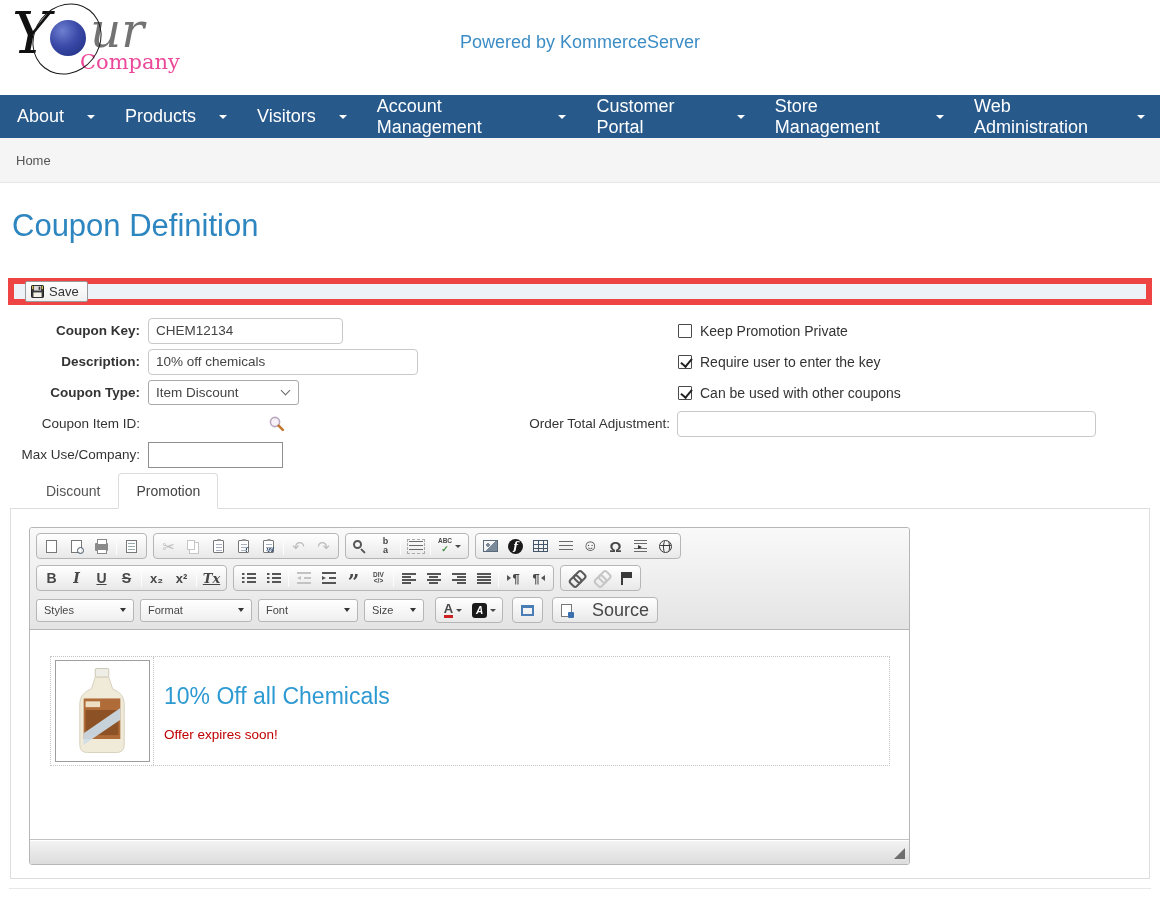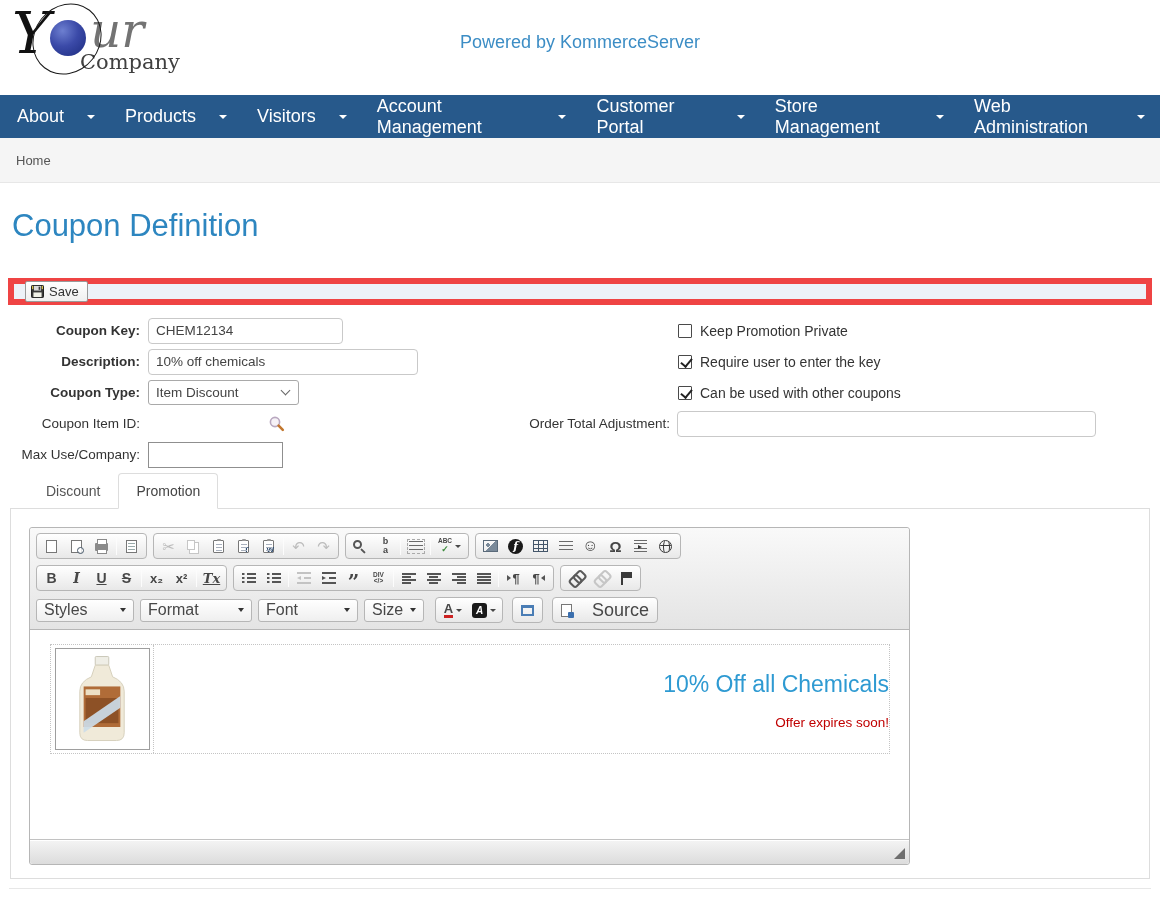--- a/index.html
+++ b/index.html
@@ -10,21 +10,21 @@
   .header { position:relative; height:95px; background:#fff; }
   .logo { position:absolute; left:12px; top:4px; width:200px; height:86px; cursor:pointer; }
   .logo .row1 { display:flex; align-items:flex-start; font-family:"DejaVu Serif", serif; font-style:italic; }
   .logo .y  { font-size:58px; line-height:58px; color:#111; }
   .logo .globe-wrap { position:relative; width:40px; height:40px; margin:14px 0 0 -2px; }
   .logo .globe { position:absolute; left:2px; top:2px; width:36px; height:36px; border-radius:50%;
     background:radial-gradient(circle at 35% 30%, #6d7fd0 0%, #3b4aa8 45%, #1b2a7e 100%); }
   .logo .orbit { position:absolute; left:-14px; top:-16px; width:66px; height:74px;
     border:1.6px solid #1a1a1a; border-radius:50%; transform:rotate(38deg); }
   .logo .ur { font-size:48px; line-height:52px; color:#737373; margin-left:2px; }
-  .logo .row2 { font-family:"DejaVu Serif", serif; font-size:21px; color:#404040; margin:-12px 0 0 68px; }
+  .logo .row2 { font-family:"DejaVu Serif", serif; font-size:21px; color:#ec4899; margin:-12px 0 0 68px; }
   .powered { position:absolute; left:50%; top:32px; transform:translateX(-50%);
     font-size:18px; color:#3c8dc5; }
 
   
   .navbar { height:43px; background:#27598b; display:flex; align-items:stretch; padding-left:2px; }
   .nav-item { display:flex; align-items:center; padding:0 15px; color:#fff; font-size:18px; cursor:pointer;gap:16px; }
   .caret { width:0; height:0; border-left:4px solid transparent; border-right:4px solid transparent;
     border-top:4px solid #fff; margin-left:7px; }
 
   
@@ -183,30 +183,30 @@
   .i-link::before { left:0; } .i-link::after { left:6px; }
   .i-link.dis2::before, .i-link.dis2::after { border-color:#c6c6c6; }
   .i-flag { width:2px; height:13px; background:#3a3a3a; position:relative; margin-left:-8px; }
   .i-flag::before { content:''; position:absolute; left:2px; top:0.5px; width:9px; height:6px; background:#3a3a3a; }
   .i-max { width:13px; height:11px; border:2px solid #4a7db5; position:relative; }
   .i-max::before { content:''; position:absolute; left:-2px; right:-2px; top:-2px; height:3px; background:#4a7db5; }
 
   
   .dd { display:flex; align-items:center; height:23px; margin:0 3px; padding:0 7px;
     border:1px solid #b6b6b6; border-radius:3px; background:linear-gradient(#fff,#efefef);
-    font-size:16px; color:#474747; cursor:pointer; }
+    font-size:11px; color:#474747; cursor:pointer; }
   .dd .chev2 { margin-left:auto; width:0; height:0; border-left:3.5px solid transparent;
     border-right:3.5px solid transparent; border-top:4px solid #333; }
   .color-a { font-size:13px; font-weight:bold; color:#474747; border-bottom:3px solid #c22; line-height:13px; }
   .bg-chip { width:15px; height:15px; background:#1a1a1a; border-radius:3px; color:#fff; font-size:10px;
     font-weight:bold; display:flex; align-items:center; justify-content:center; }
   .src-label { font-size:18px; color:#474747; margin-left:20px; }
 
   
-  .cke-body { height:209px; background:#fff; padding:14px 20px; overflow:hidden;text-align:right; }
+  .cke-body { height:209px; background:#fff; padding:26px 20px; overflow:hidden; }
   .ct { display:flex; width:840px; height:110px; border:1px dotted #c4c4c4; }
   .ct-cell1 { width:103px; border-right:1px dotted #c4c4c4; display:flex; align-items:center; justify-content:center; }
   .img-box { width:95px; height:102px; background:#fff; border:1px solid #9e9e9e;
     display:flex; align-items:center; justify-content:center; }
   .ct-cell2 { flex:1; padding:26px 0 0 10px; }
   .ct-head { font-size:23px; color:#2e9ad2; }
   .ct-sub { font-size:13.5px; color:#c00000; margin-top:17px; }
 
   
   .cke-bottom { height:25px; border-top:1px solid #c2c2c2; border-radius:0 0 3px 3px;

